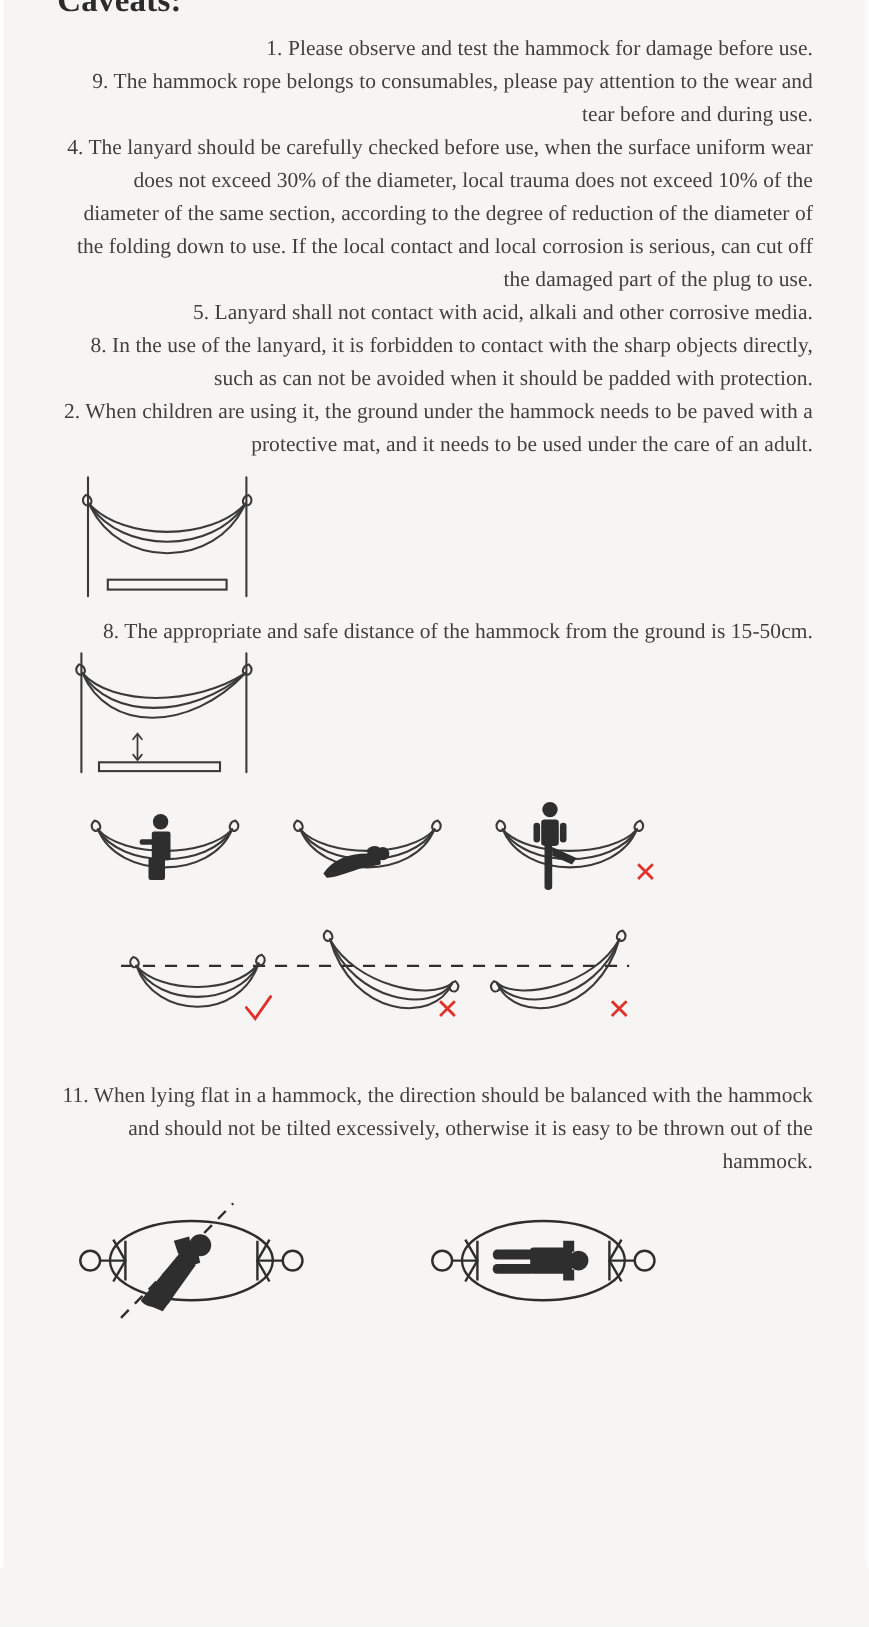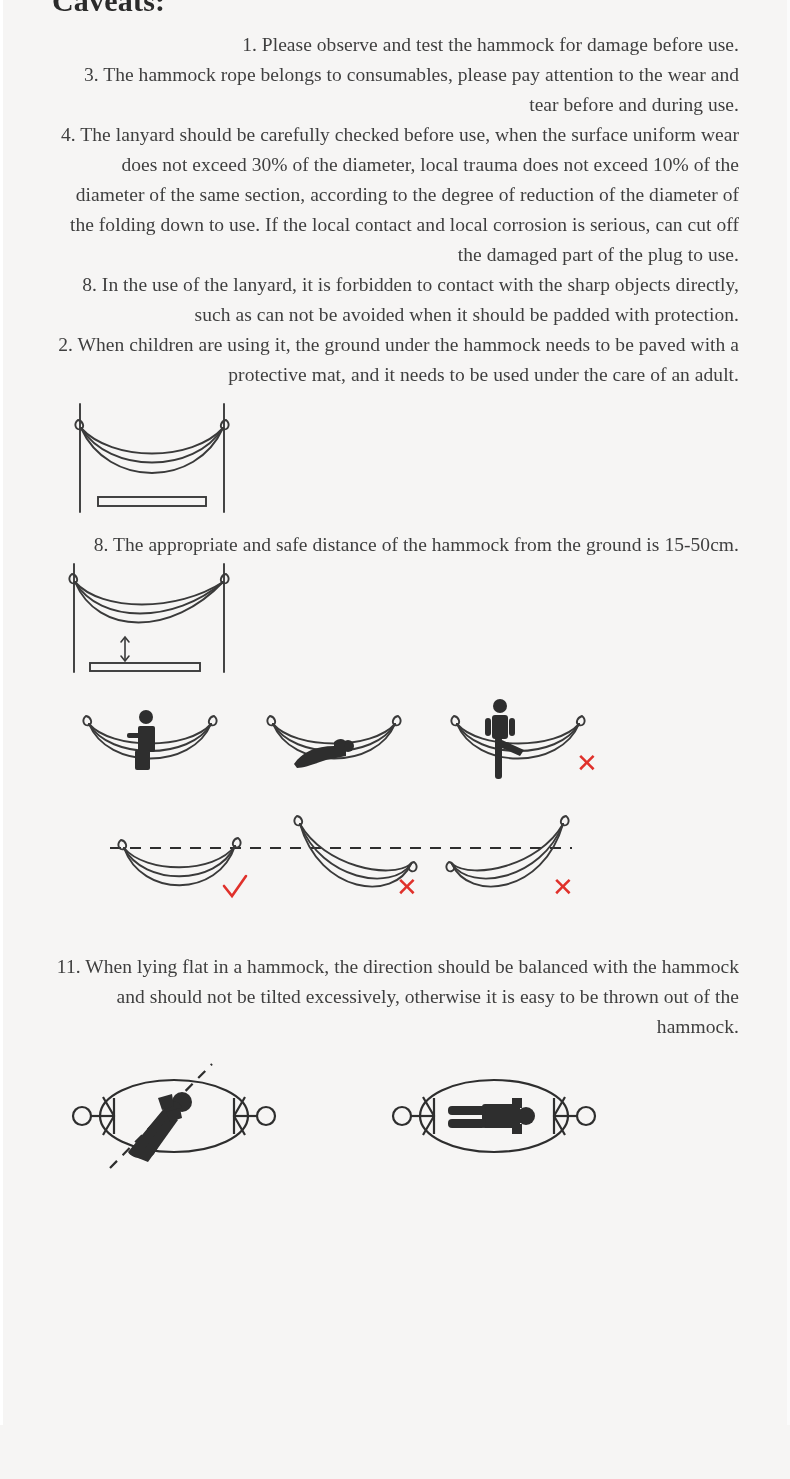--- a/index.html
+++ b/index.html
@@ -65,22 +65,23 @@
 <body>
 
 <div class="page">
   <div class="inner">
 
     <h1 class="page-title">Caveats:</h1>
 
     <div class="caveat-list">
 
       <p class="caveat">1. Please observe and test the hammock for damage before use.</p>
-      <p class="caveat">3. The hammock rope belongs to consumables, please pay attention to the wear and tear before and during use.</p>
+      <p class="caveat">9. The hammock rope belongs to consumables, please pay attention to the wear and tear before and during use.</p>
       <p class="caveat">4. The lanyard should be carefully checked before use, when the surface uniform wear does not exceed 30% of the diameter, local trauma does not exceed 10% of the diameter of the same section, according to the degree of reduction of the diameter of the folding down to use. If the local contact and local corrosion is serious, can cut off the damaged part of the plug to use.</p>
+      <p class="caveat">5. Lanyard shall not contact with acid, alkali and other corrosive media.</p>
       <p class="caveat">8. In the use of the lanyard, it is forbidden to contact with the sharp objects directly, such as can not be avoided when it should be padded with protection.</p>
       <p class="caveat">2. When children are using it, the ground under the hammock needs to be paved with a protective mat, and it needs to be used under the care of an adult.</p>
 
       <div class="spacer-sm"></div>
 
       <div class="fig-block">
         <svg width="260" height="120" viewBox="0 0 260 120">
           <g fill="none" stroke="#3a3a3a" stroke-width="1.9" stroke-linecap="round">
             <line x1="28" y1="4" x2="28" y2="112"></line>
             <line x1="172" y1="4" x2="172" y2="112"></line>

